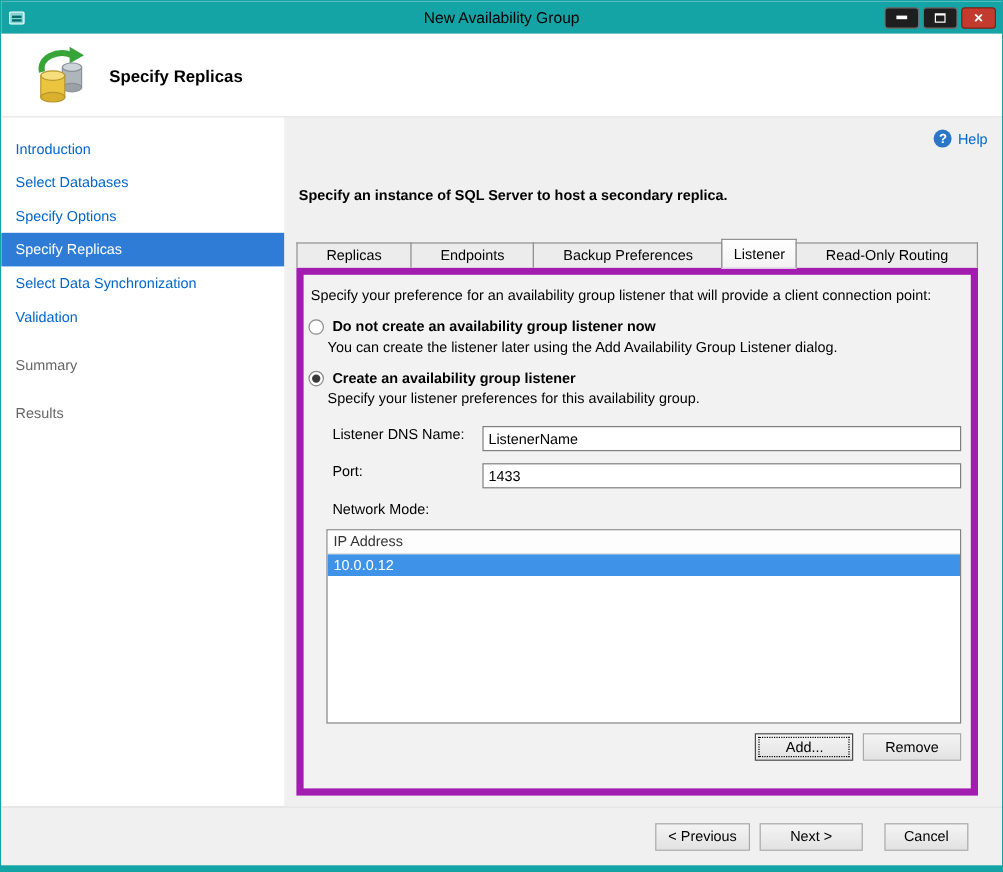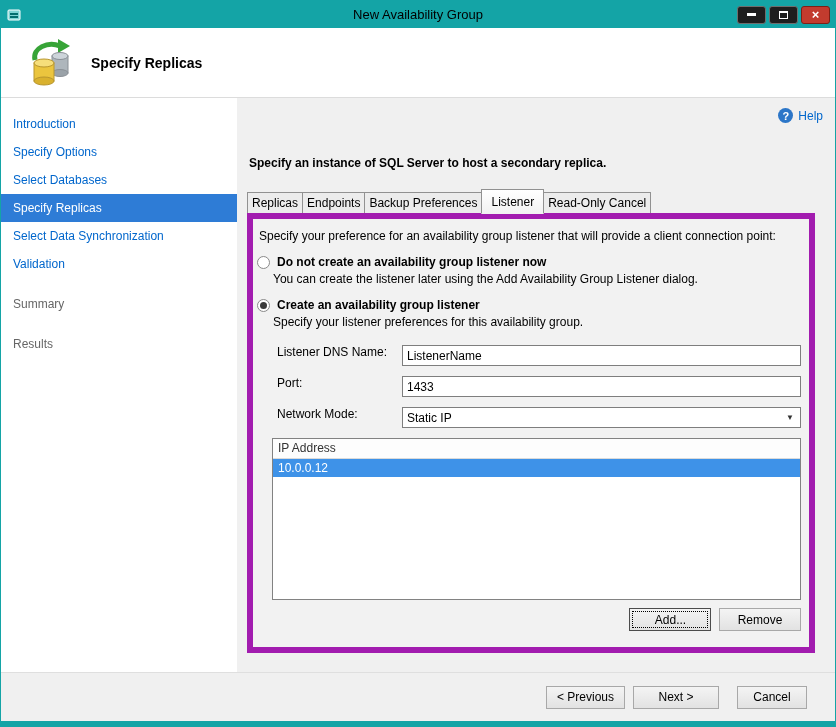--- a/index.html
+++ b/index.html
@@ -40,22 +40,22 @@
   .nav-item.selected{background:var(--navsel);color:#fff;}
   .nav-item.disabled{color:#666;cursor:default;margin-top:12px;}
   .main{flex:1;background:var(--gray);position:relative;padding:12px 20px 0 10px;}
   .help{position:absolute;top:10px;right:12px;display:flex;align-items:center;gap:5px;
     color:var(--link);cursor:pointer;}
   .help-icon{width:15px;height:15px;border-radius:50%;background:#2C76C8;color:#fff;
     font-size:11px;font-weight:bold;display:flex;align-items:center;justify-content:center;}
   .instruction{font-weight:bold;margin:46px 0 14px 2px;}
   
   .tabs{display:flex;position:relative;z-index:2;align-items:flex-end;}
-  .tab{padding:3px 4px;border:1px solid #919191;border-bottom:none;background:#ECECEC;
-    margin-right:-1px;margin-top:8px;cursor:pointer;white-space:nowrap;}
+  .tab{padding:3px 24px;border:1px solid #919191;border-bottom:none;background:#ECECEC;
+    margin-right:-1px;margin-top:18px;cursor:pointer;white-space:nowrap;}
   .tab.active{background:linear-gradient(#FFFFFF,#F2F2F2);margin-top:0;margin-bottom:-1px;
     padding:5px 9px 4px 9px;border-bottom:1px solid #F2F2F2;}
   .tabpage{border:6px solid #a21caf;background:#F2F2F2;height:440px;
     padding:10px 8px 8px 4px;position:relative;z-index:1;}
   .intro{margin:0 0 12px 2px;white-space:nowrap;}
   .radio-row{display:flex;align-items:center;gap:7px;margin:2px 0 3px 0;cursor:pointer;}
   .radio{width:13px;height:13px;border:1px solid #8A8A8A;border-radius:50%;background:#fff;
     position:relative;flex:0 0 13px;}
   .radio.checked::after{content:"";position:absolute;inset:2px;border-radius:50%;background:#3A3A3A;}
   .radio-label{font-weight:bold;}
@@ -124,22 +124,22 @@
         <ellipse cx="17" cy="42" rx="10" ry="4" fill="#D9B12E" stroke="#B8962E" stroke-width="1"></ellipse>
       </svg>
     </span>
     <span class="page-title">Specify Replicas</span>
   </div>
 
   <div class="body">
 
     <div class="sidebar">
       <div class="nav-item">Introduction</div>
+      <div class="nav-item">Select Databases</div>
       <div class="nav-item">Specify Options</div>
-      <div class="nav-item">Select Databases</div>
       <div class="nav-item selected">Specify Replicas</div>
       <div class="nav-item">Select Data Synchronization</div>
       <div class="nav-item">Validation</div>
       <div class="nav-item disabled">Summary</div>
       <div class="nav-item disabled">Results</div>
     </div>
 
     <div class="main">
 
       <div class="help">
@@ -147,21 +147,21 @@
         <span>Help</span>
       </div>
 
       <div class="instruction">Specify an instance of SQL Server to host a secondary replica.</div>
 
       <div class="tabs">
         <div class="tab">Replicas</div>
         <div class="tab">Endpoints</div>
         <div class="tab">Backup Preferences</div>
         <div class="tab active">Listener</div>
-        <div class="tab">Read-Only Cancel</div>
+        <div class="tab">Read-Only Routing</div>
       </div>
 
       <div class="tabpage">
 
         <div class="intro">Specify your preference for an availability group listener that will provide a client connection point:</div>
 
         <div class="radio-row">
           <span class="radio"></span>
           <span class="radio-label">Do not create an availability group listener now</span>
         </div>
@@ -178,24 +178,20 @@
           <input class="textbox" type="text" value="ListenerName" style="">
         </div>
 
         <div class="form-row">
           <label>Port:</label>
           <input class="textbox" type="text" value="1433" style="">
         </div>
 
         <div class="form-row">
           <label>Network Mode:</label>
-          <div class="combo">
-            <span>Static IP</span>
-            <span class="chevron">▼</span>
-          </div>
         </div>
 
         <div class="iplist">
           <div class="iplist-header">IP Address</div>
           <div class="iplist-row selected">10.0.0.12</div>
           <div class="iplist-rest"></div>
         </div>
 
         <div class="tab-buttons">
           <button class="btn focused">Add...</button>

